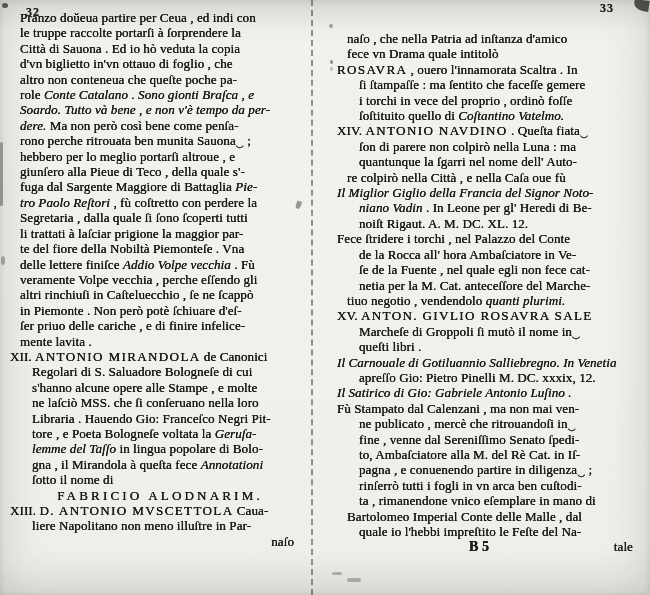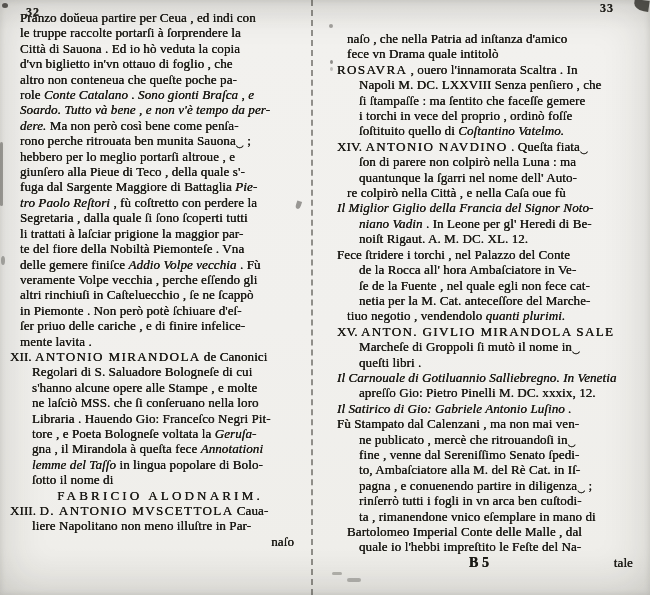--- a/index.html
+++ b/index.html
@@ -68,66 +68,65 @@
         <div class="ln ind1"><span class="it">Soardo. Tutto và bene , e non v'è tempo da per-</span></div>
         <div class="ln ind1"><span class="it">dere.</span><span> Ma non però così bene come penſa-</span></div>
         <div class="ln ind1"><span>rono perche ritrouata ben munita Sauona‿ ;</span></div>
         <div class="ln ind1"><span>hebbero per lo meglio portarſi altroue , e</span></div>
         <div class="ln ind1"><span>giunſero alla Pieue di Teco , della quale s'-</span></div>
         <div class="ln ind1"><span>fuga dal Sargente Maggiore di Battaglia </span><span class="it">Pie-</span></div>
         <div class="ln ind1"><span class="it">tro Paolo Reſtori</span><span> , fù coſtretto con perdere la</span></div>
         <div class="ln ind1"><span>Segretaria , dalla quale ſi ſono ſcoperti tutti</span></div>
         <div class="ln ind1"><span>li trattati à laſciar prigione la maggior par-</span></div>
         <div class="ln ind1"><span>te del fiore della Nobiltà Piemonteſe . Vna</span></div>
-        <div class="ln ind1"><span>delle gemere finiſce </span><span class="it">Addio Volpe vecchia</span><span> . Fù</span></div>
+        <div class="ln ind1"><span>delle lettere finiſce </span><span class="it">Addio Volpe vecchia</span><span> . Fù</span></div>
         <div class="ln ind1"><span>veramente Volpe vecchia , perche eſſendo gli</span></div>
         <div class="ln ind1"><span>altri rinchiuſi in Caſteluecchio , ſe ne ſcappò</span></div>
         <div class="ln ind1"><span>in Piemonte . Non però potè ſchiuare d'eſ-</span></div>
         <div class="ln ind1"><span>ſer priuo delle cariche , e di finire infelice-</span></div>
         <div class="ln ind1"><span>mente lavita .</span></div>
         <div class="ln ind0"><span>XII. </span><span class="sp">ANTONIO MIRANDOLA</span><span> de Canonici</span></div>
         <div class="ln ind2"><span>Regolari di S. Saluadore Bologneſe di cui</span></div>
         <div class="ln ind2"><span>s'hanno alcune opere alle Stampe , e molte</span></div>
         <div class="ln ind2"><span>ne laſciò MSS. che ſi conſeruano nella loro</span></div>
         <div class="ln ind2"><span>Libraria . Hauendo Gio: Franceſco Negri Pit-</span></div>
         <div class="ln ind2"><span>tore , e Poeta Bologneſe voltata la </span><span class="it">Geruſa-</span></div>
+        <div class="ln ind2"><span class="it">lemme del Taſſo</span><span> in lingua popolare di Bolo-</span></div>
         <div class="ln ind2"><span>gna , il Mirandola à queſta fece </span><span class="it">Annotationi</span></div>
-        <div class="ln ind2"><span class="it">lemme del Taſſo</span><span> in lingua popolare di Bolo-</span></div>
         <div class="ln ind2"><span>ſotto il nome di</span></div>
         <div class="ln ind0 al-c"><span class="spw">FABRICIO ALODNARIM.</span></div>
         <div class="ln ind0"><span>XIII. </span><span class="sp">D. ANTONIO MVSCETTOLA</span><span> Caua-</span></div>
         <div class="ln ind2"><span>liere Napolitano non meno illuſtre in Par-</span></div>
         <div class="ln ind0 al-r"><span>naſo</span></div>
       </div>
   </div>
 
   <div class="gutter"></div>
 
   <div class="page page-right">
     <div class="page-body" id="right-body">
         <div class="ln ind1"><span>naſo , che nella Patria ad inſtanza d'amico</span></div>
         <div class="ln ind1"><span>fece vn Drama quale intitolò</span></div>
         <div class="ln ind0"><span class="sp">ROSAVRA</span><span> , ouero l'innamorata Scaltra . In</span></div>
-        <div class="ln ind2"><span>Napoli M. DC. LXXVIII Senza penſiero , che</span></div>
         <div class="ln ind2"><span>ſi ſtampaſſe : ma ſentito che faceſſe gemere</span></div>
         <div class="ln ind2"><span>i torchi in vece del proprio , ordinò foſſe</span></div>
         <div class="ln ind2"><span>ſoſtituito quello di </span><span class="it">Coſtantino Vatelmo.</span></div>
         <div class="ln ind0"><span>XIV. </span><span class="sp">ANTONIO NAVDINO</span><span> . Queſta fiata‿</span></div>
         <div class="ln ind2"><span>ſon di parere non colpirò nella Luna : ma</span></div>
         <div class="ln ind2"><span>quantunque la ſgarri nel nome dell' Auto-</span></div>
         <div class="ln ind1"><span>re colpirò nella Città , e nella Caſa oue fù</span></div>
         <div class="ln ind0"><span class="it">Il Miglior Giglio della Francia del Signor Noto-</span></div>
         <div class="ln ind2"><span class="it">niano Vadin</span><span> . In Leone per gl' Heredi di Be-</span></div>
         <div class="ln ind2"><span>noiſt Rigaut. A. M. DC. XL. 12.</span></div>
         <div class="ln ind0"><span>Fece ſtridere i torchi , nel Palazzo del Conte</span></div>
         <div class="ln ind2"><span>de la Rocca all' hora Ambaſciatore in Ve-</span></div>
         <div class="ln ind2"><span>ſe de la Fuente , nel quale egli non fece cat-</span></div>
         <div class="ln ind2"><span>netia per la M. Cat. anteceſſore del Marche-</span></div>
         <div class="ln ind1"><span>tiuo negotio , vendendolo </span><span class="it">quanti plurimi.</span></div>
-        <div class="ln ind0"><span>XV. </span><span class="sp">ANTON. GIVLIO MIRANDOLA SALE</span></div>
+        <div class="ln ind0"><span>XV. </span><span class="sp">ANTON. GIVLIO ROSAVRA SALE</span></div>
         <div class="ln ind2"><span>Marcheſe di Groppoli ſi mutò il nome in‿</span></div>
         <div class="ln ind2"><span>queſti libri .</span></div>
         <div class="ln ind0"><span class="it">Il Carnouale di Gotiluannio Salliebregno. In Venetia</span></div>
         <div class="ln ind2"><span>apreſſo Gio: Pietro Pinelli M. DC. xxxix, 12.</span></div>
         <div class="ln ind0"><span class="it">Il Satirico di Gio: Gabriele Antonio Luſino .</span></div>
         <div class="ln ind0"><span>Fù Stampato dal Calenzani , ma non mai ven-</span></div>
         <div class="ln ind2"><span>ne publicato , mercè che ritrouandoſi in‿</span></div>
         <div class="ln ind2"><span>fine , venne dal Sereniſſimo Senato ſpedi-</span></div>
         <div class="ln ind2"><span>to, Ambaſciatore alla M. del Rè Cat. in Iſ-</span></div>
         <div class="ln ind2"><span>pagna , e conuenendo partire in diligenza‿ ;</span></div>

